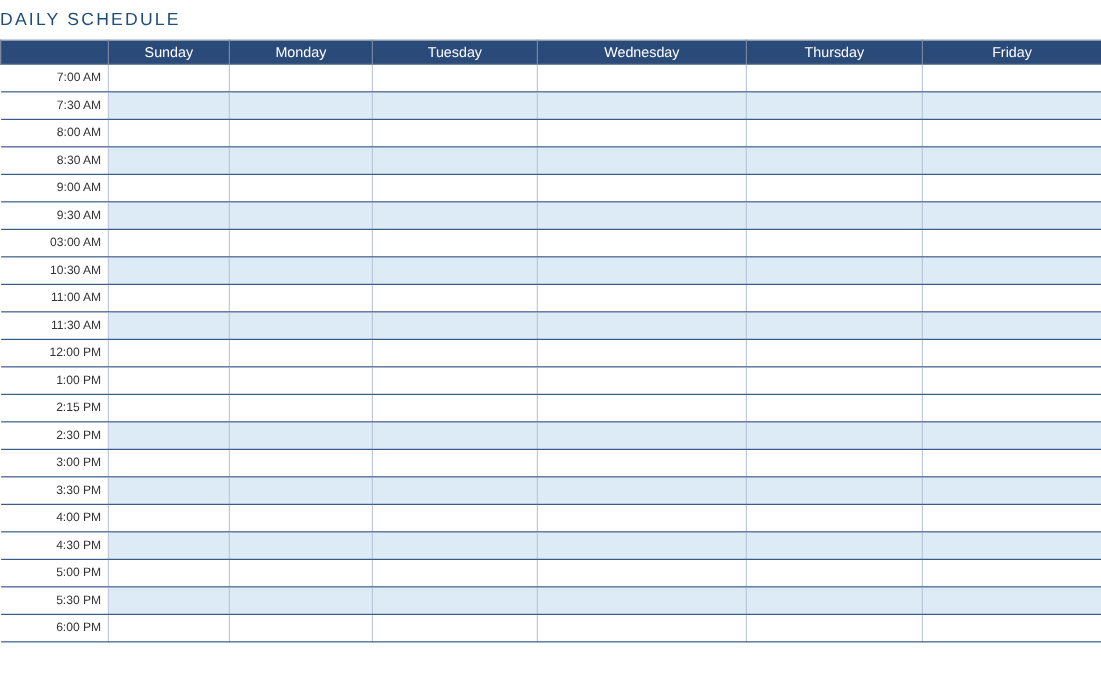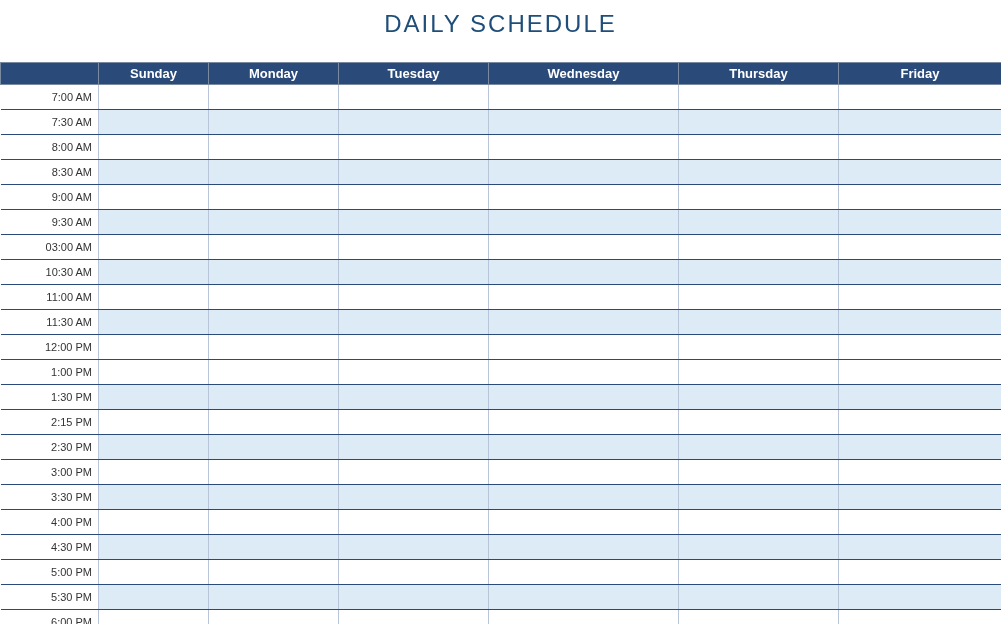--- a/index.html
+++ b/index.html
@@ -4,36 +4,36 @@
   <style>
     * { box-sizing: border-box; margin: 0; padding: 0; }
     body {
       font-family: Arial, sans-serif;
       background: #ffffff;
       width: 1001px;
       height: 624px;
       overflow: hidden;
     }
     .title {
-      text-align: center;
+      text-align: left;
       color: #1f4e79;
-      font-size: 24px;
+      font-size: 16px;
       font-weight: 400;
       letter-spacing: 2px;
-      padding: 10px 0 24px 0;
+      padding: 10px 0 8px 0;
     }
     table {
       border-collapse: collapse;
       width: 100%;
       table-layout: fixed;
     }
     thead th {
       background: #2a4a7a;
       color: #ffffff;
-      font-weight: bold;
+      font-weight: normal;
       font-size: 13px;
       text-align: center;
       height: 22px;
       border-left: 1px solid #7a8aa0;
       border-right: 1px solid #7a8aa0;
       border-top: 1px solid #7a8aa0;
       border-bottom: 1px solid #7a8aa0;
     }
     thead th.time-col {
       width: 98px;
@@ -204,29 +204,20 @@
       </tr>
       <tr>
         <td class="time-cell">1:00 PM</td>
         <td class="day-cell"></td>
         <td class="day-cell"></td>
         <td class="day-cell"></td>
         <td class="day-cell"></td>
         <td class="day-cell"></td>
         <td class="day-cell"></td>
       </tr>
-      <tr class="alt">
-        <td class="time-cell">1:30 PM</td>
-        <td class="day-cell"></td>
-        <td class="day-cell"></td>
-        <td class="day-cell"></td>
-        <td class="day-cell"></td>
-        <td class="day-cell"></td>
-        <td class="day-cell"></td>
-      </tr>
       <tr>
         <td class="time-cell">2:15 PM</td>
         <td class="day-cell"></td>
         <td class="day-cell"></td>
         <td class="day-cell"></td>
         <td class="day-cell"></td>
         <td class="day-cell"></td>
         <td class="day-cell"></td>
       </tr>
       <tr class="alt">

